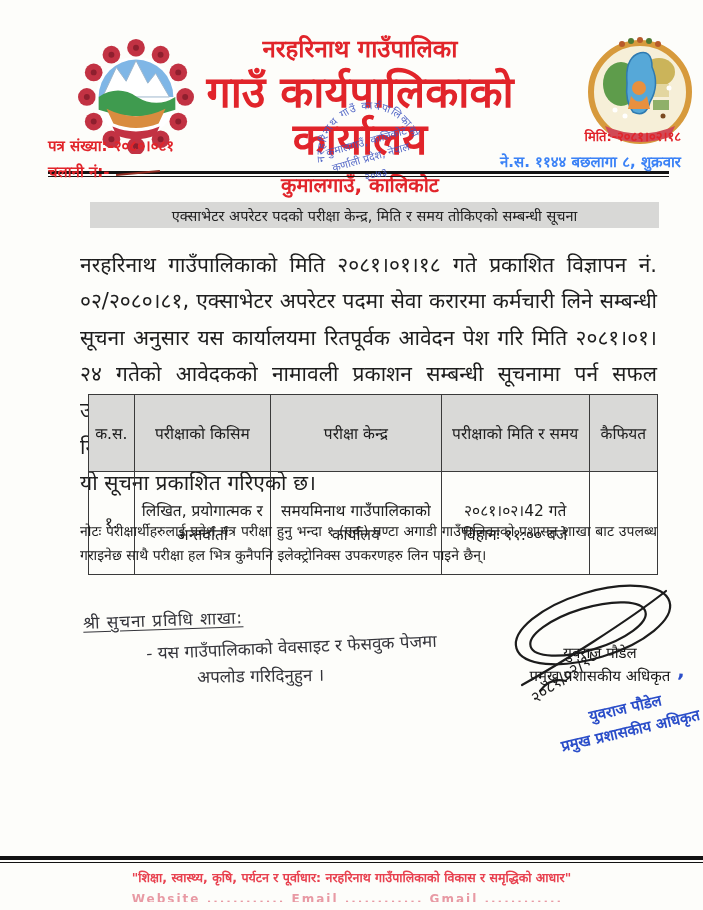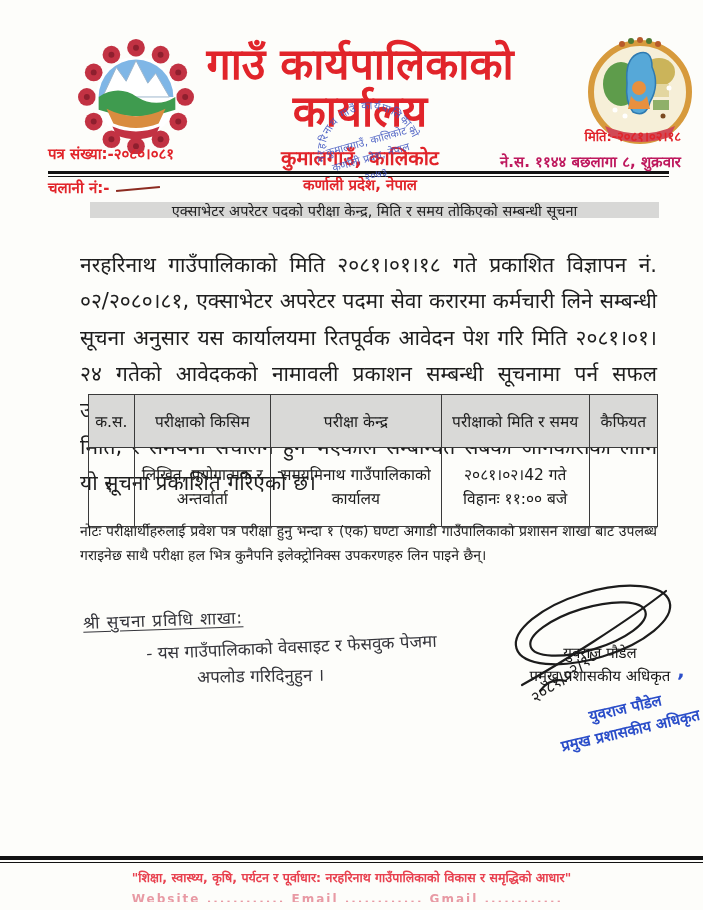--- a/index.html
+++ b/index.html
@@ -12,37 +12,37 @@
   .emblem-left{position:absolute;left:76px;top:36px;width:120px;height:118px;}
   .emblem-right{position:absolute;left:585px;top:32px;width:110px;height:120px;}
   .title-block{position:absolute;left:150px;top:36px;width:420px;text-align:center;}
   .title-1{font-size:24px;font-weight:bold;color:#e1242a;line-height:1.15;}
   .title-2{font-size:43px;font-weight:bold;color:#e1242a;line-height:1.1;margin-top:5px;}
   .title-3{font-size:20px;font-weight:bold;color:#e1242a;margin-top:8px;}
   .title-4{font-size:15px;font-weight:bold;color:#e1242a;margin-top:3px;}
   .header-stamp{position:absolute;left:303px;top:90px;width:132px;height:122px;z-index:4;opacity:.88;}
   
   .meta-left{position:absolute;left:48px;top:129px;font-size:15px;font-weight:bold;color:#e1242a;z-index:5;}
-  .meta-left .row{margin-top:14px;}
+  .meta-left .row{margin-top:6px;}
   .dash{display:inline-block;width:44px;border-top:2.5px solid #8c2b20;transform:rotate(-5deg);vertical-align:middle;margin-left:6px;}
   .meta-right{position:absolute;right:22px;top:127px;text-align:right;z-index:5;}
   .date-line{font-size:13px;font-weight:bold;color:#e1242a;}
-  .nesa-line{font-size:15px;font-weight:bold;color:#be185d;margin-top:6px;}
+  .nesa-line{font-size:15px;font-weight:bold;color:#3b82f6;margin-top:6px;}
   .rule-top{position:absolute;left:48px;right:34px;top:171px;height:2px;border-top:3.5px solid #131313;border-bottom:1.5px solid #131313;}
   
   .subject-bar{
-    position:absolute;left:90px;right:44px;top:202px;height:16px;
+    position:absolute;left:90px;right:44px;top:202px;height:26px;
     background:#d8d8d6;display:flex;align-items:center;justify-content:center;
     font-size:14.5px;color:#222;
   }
   
   .body-par{position:absolute;left:80px;right:46px;top:247px;font-size:21px;line-height:1.73;text-align:justify;}
   
   .exam-table{position:absolute;left:88px;top:394px;width:570px;border-collapse:collapse;table-layout:fixed;}
-  .exam-table th,.exam-table td{border:1.6px solid #3a3a3a;text-align:center;vertical-align:middle;padding:8px 6px;font-weight:normal;}
+  .exam-table th,.exam-table td{border:1.6px solid #3a3a3a;text-align:center;vertical-align:middle;padding:20px 6px;font-weight:normal;}
   .exam-table th{background:#d9d9d7;font-size:15.5px;height:36px;}
   .exam-table td{font-size:15.5px;height:62px;line-height:1.55;}
   .col-sn{width:8%;} .col-kind{width:24%;} .col-center{width:30%;} .col-date{width:26%;} .col-remarks{width:12%;}
   
   .note-par{position:absolute;left:80px;right:46px;top:520px;font-size:14px;line-height:1.7;text-align:justify;}
   
   .hand-note{position:absolute;left:84px;top:600px;width:450px;color:#34343a;transform:rotate(-2deg);font-size:17px;line-height:1.8;}
   .hand-note .l1{letter-spacing:1px;text-decoration:underline;text-underline-offset:3px;}
   .hand-note .l2{margin-left:62px;transform:rotate(-.5deg);}
   .hand-note .l3{margin-left:112px;transform:rotate(1deg);}
@@ -115,20 +115,21 @@
     <circle cx="54" cy="56" r="7" fill="#e8903f"></circle>
     <path d="M46,64 q8,11 16,0 l3,13 h-22 z" fill="#e8903f"></path>
     <circle cx="30" cy="78" r="2.5" fill="#ffffff"></circle>
       <circle cx="40" cy="84" r="2.5" fill="#ffffff"></circle>
     <circle cx="78" cy="84" r="2.5" fill="#7a4a22"></circle>
       <circle cx="84" cy="56" r="2.5" fill="#ffffff"></circle>
     <path d="M20,94 q35,15 70,0 l-5,11 q-30,10 -60,0 z" fill="#d14a56"></path>
   </svg>
 
   <div class="title-block">
+    <div class="title-1">नरहरिनाथ गाउँपालिका</div>
     <div class="title-2">गाउँ कार्यपालिकाको कार्यालय</div>
     <div class="title-3">कुमालगाउँ, कालिकोट</div>
     <div class="title-4">कर्णाली प्रदेश, नेपाल</div>
   </div>
 
   <svg class="header-stamp" viewBox="0 0 130 120">
     <defs>
       <path id="arcTop" d="M20,64 a45,45 0 1 1 90,0"></path>
     </defs>
     <g transform="rotate(-16 65 60)" fill="#3f55c0">

